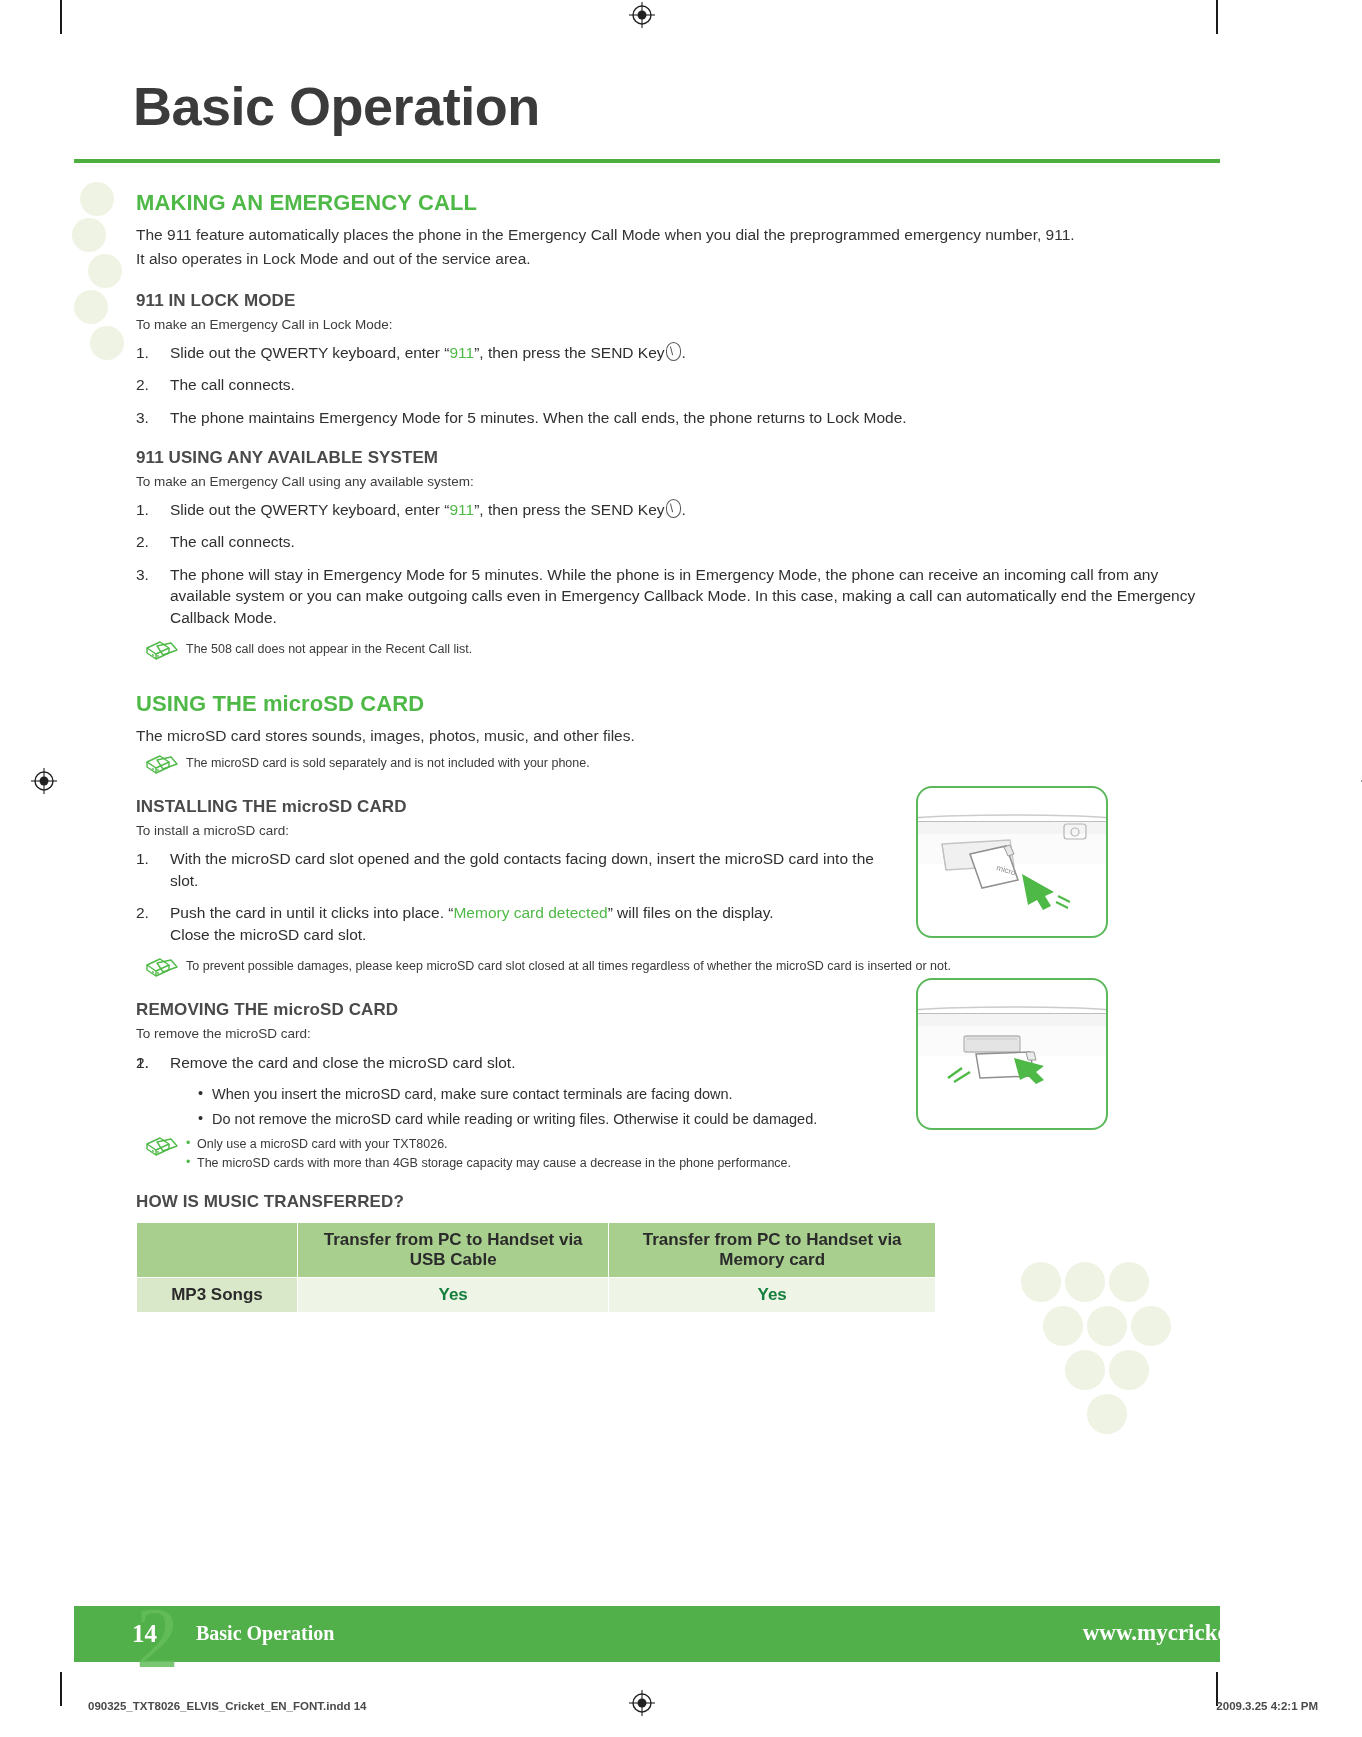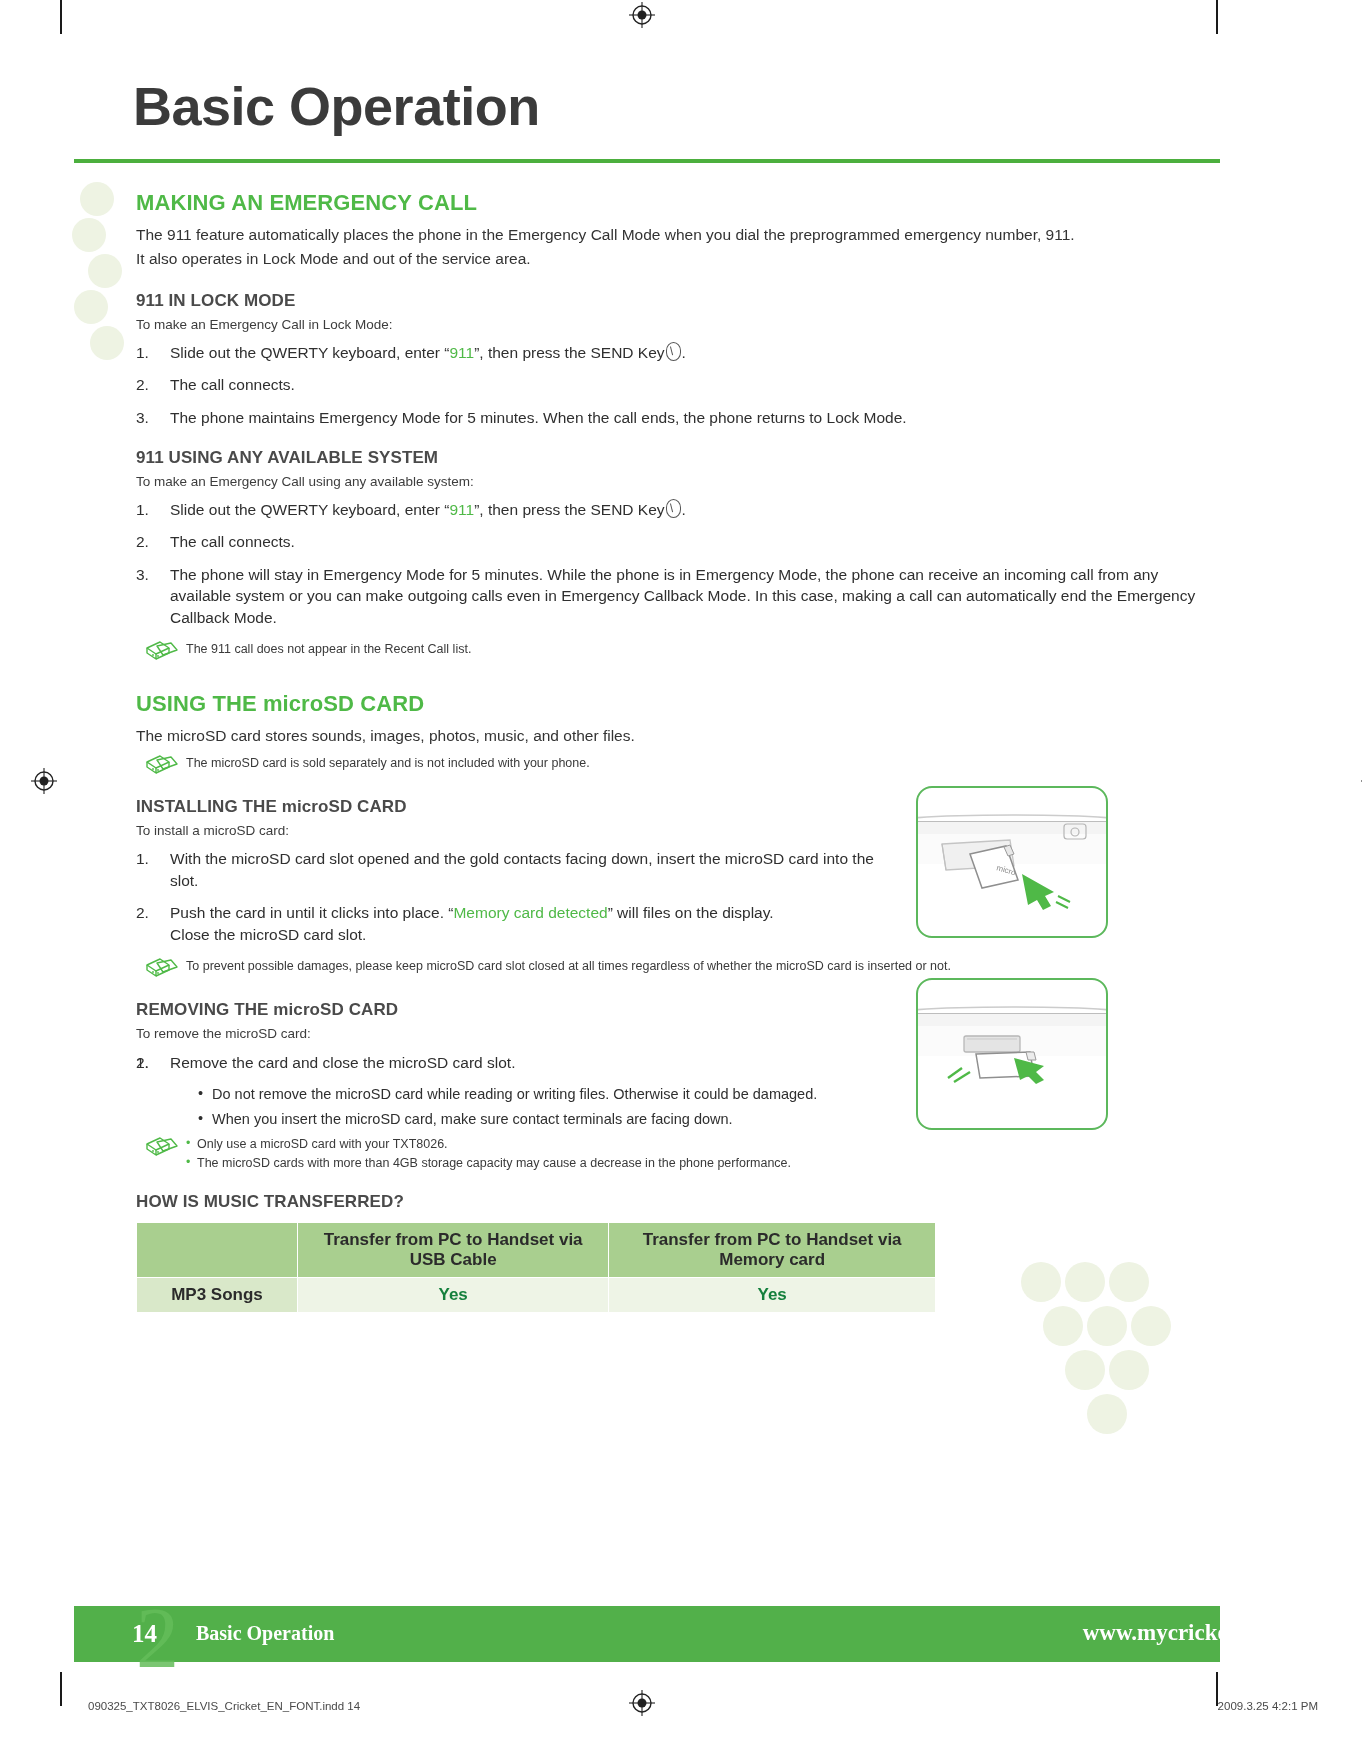--- a/index.html
+++ b/index.html
@@ -132,21 +132,21 @@
     position:absolute; right:108px; top:1620px;
     font-size:23px; font-weight:bold; color:#ffffff;
     font-family:"Liberation Serif", serif;
   }
   .footer-ghost {
     position:absolute; left:108px; top:1588px;
     font-size:86px; color:#64bd5a; font-family:"Liberation Serif", serif;
     opacity:0.85; z-index:1; pointer-events:none;
   }
   .slug {
-    position:absolute; top:1700px; font-size:11.5px; color:#4a4a4a;
+    position:absolute; top:1700px; font-size:11.5px; color:#4a4a4a;font-weight:bold;
   }
   .slug-left { left:60px; }
   .slug-right { right:72px; }
 </style>
 </head>
 <body>
 
 <div class="page">
 
   <div class="reg-mark" style="left:601px; top:2px;">
@@ -250,21 +250,21 @@
       <span class="note-icon">
         <svg width="38" height="24" viewBox="0 0 38 24">
           <path d="M3 9 L16 3 L25 9 L12 15 Z" fill="none" stroke="#4fb947" stroke-width="1.4" stroke-linejoin="round"></path>
           <path d="M13 7 L27 4 L33 11 L19 16 Z" fill="none" stroke="#4fb947" stroke-width="1.4" stroke-linejoin="round"></path>
           <path d="M3 9 L3 14 L12 20 L12 15" fill="none" stroke="#4fb947" stroke-width="1.4" stroke-linejoin="round"></path>
           <path d="M12 20 L25 14 L25 9" fill="none" stroke="#4fb947" stroke-width="1.4" stroke-linejoin="round"></path>
           <circle cx="9" cy="16" r="0.9" fill="#4fb947"></circle>
           <circle cx="14" cy="17" r="0.9" fill="#4fb947"></circle>
         </svg>
       </span>
-      <span class="note-text">The 911 call does not appear in the Recent Call list.</span>
+      <span class="note-text">The 508 call does not appear in the Recent Call list.</span>
     </div>
 
     <h2 class="sec tight">USING THE microSD CARD</h2>
     <p class="body">The microSD card stores sounds, images, photos, music, and other files.</p>
 
     <div class="note">
       <span class="note-icon">
         <svg width="38" height="24" viewBox="0 0 38 24">
           <path d="M3 9 L16 3 L25 9 L12 15 Z" fill="none" stroke="#4fb947" stroke-width="1.4" stroke-linejoin="round"></path>
           <path d="M13 7 L27 4 L33 11 L19 16 Z" fill="none" stroke="#4fb947" stroke-width="1.4" stroke-linejoin="round"></path>
@@ -309,22 +309,22 @@
     <ol class="steps" style="width:760px;">
       <li>
         <span class="num">1.</span>
       </li>
       <li>
         <span class="num">2.</span><span>Remove the card and close the microSD card slot.</span>
       </li>
     </ol>
 
     <ul class="bullets">
+      <li>When you insert the microSD card, make sure contact terminals are facing down.</li>
       <li>Do not remove the microSD card while reading or writing files. Otherwise it could be damaged.</li>
-      <li>When you insert the microSD card, make sure contact terminals are facing down.</li>
     </ul>
 
     <div class="note">
       <span class="note-icon">
         <svg width="38" height="24" viewBox="0 0 38 24">
           <path d="M3 9 L16 3 L25 9 L12 15 Z" fill="none" stroke="#4fb947" stroke-width="1.4" stroke-linejoin="round"></path>
           <path d="M13 7 L27 4 L33 11 L19 16 Z" fill="none" stroke="#4fb947" stroke-width="1.4" stroke-linejoin="round"></path>
           <path d="M3 9 L3 14 L12 20 L12 15" fill="none" stroke="#4fb947" stroke-width="1.4" stroke-linejoin="round"></path>
           <path d="M12 20 L25 14 L25 9" fill="none" stroke="#4fb947" stroke-width="1.4" stroke-linejoin="round"></path>
           <circle cx="9" cy="16" r="0.9" fill="#4fb947"></circle>

